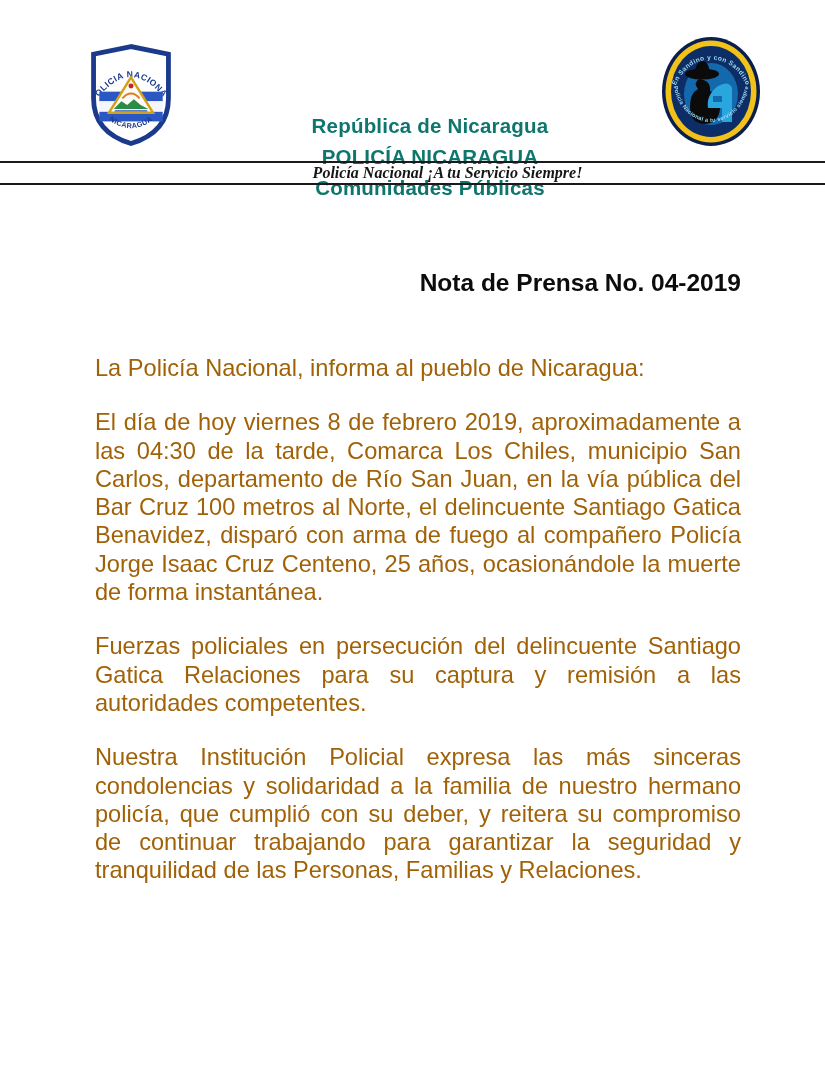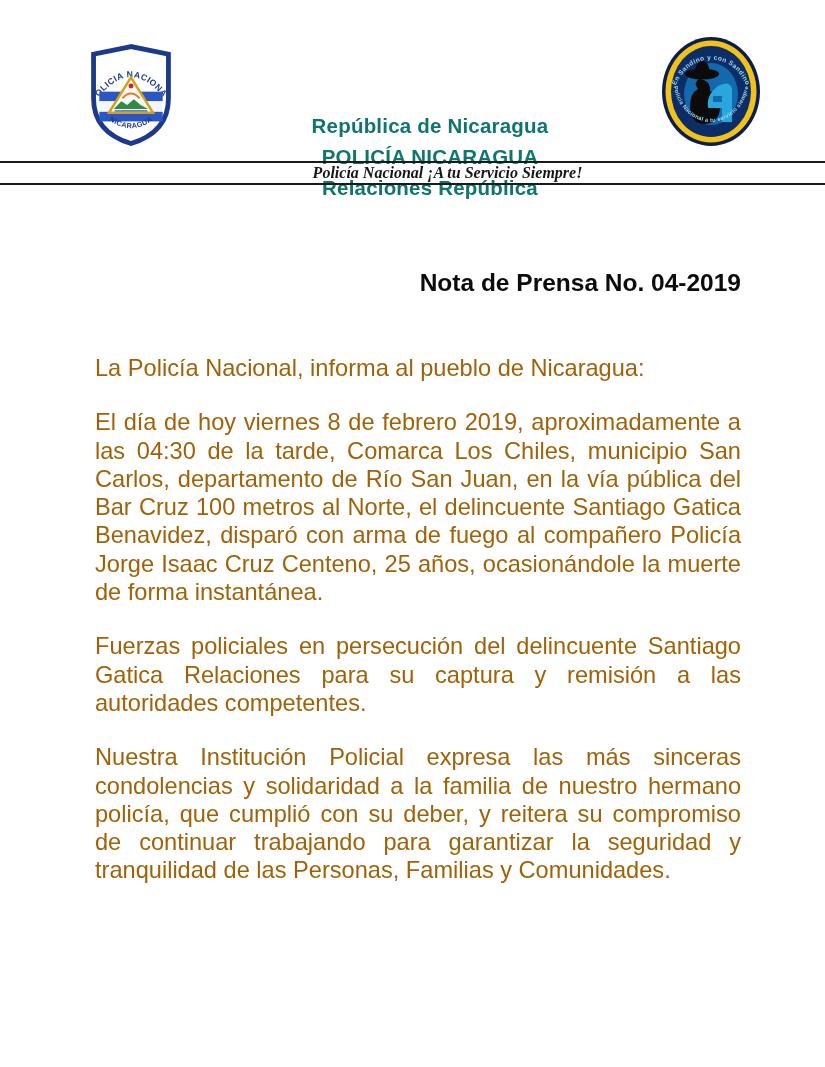--- a/index.html
+++ b/index.html
@@ -63,21 +63,21 @@
       <path d="M33 69 L67 69" stroke="#2b57c5" stroke-width="1.4"></path>
       <text font-size="7.5" font-weight="bold" fill="#1b3a8c" letter-spacing="0.4">
         <textPath href="#arcBotL" startOffset="50%" text-anchor="middle">NICARAGUA</textPath>
       </text>
     </svg>
   </div>
 
   <div class="header-text">
     <div>República de Nicaragua</div>
     <div>POLICÍA NICARAGUA</div>
-    <div>Relaciones República</div>
+    <div>Comunidades Públicas</div>
   </div>
 
   <div class="badge-right">
     <svg viewBox="0 0 100 111" width="100" height="111">
       <ellipse cx="50" cy="55.5" rx="49" ry="54.5" fill="#0a1f4d"></ellipse>
       <ellipse cx="50" cy="55.5" rx="45.5" ry="51" fill="#f2c21a"></ellipse>
       <ellipse cx="50" cy="55.5" rx="40" ry="45.5" fill="#0d2d66"></ellipse>
       <ellipse cx="50" cy="58" rx="27" ry="31" fill="#1468ac"></ellipse>
       <defs>
         <path id="arcTopR" d="M13 56 A 38 42 0 0 1 87 56"></path>
@@ -102,16 +102,16 @@
   <div class="rule rule-top"></div>
   <div class="motto">Policía Nacional ¡A tu Servicio Siempre!</div>
   <div class="rule rule-bottom"></div>
 
   <div class="doc-title">Nota de Prensa No. 04-2019</div>
 
   <div class="body-text">
     <p>La Policía Nacional, informa al pueblo de Nicaragua:</p>
     <p>El día de hoy viernes 8 de febrero 2019, aproximadamente a las 04:30 de la tarde, Comarca Los Chiles, municipio San Carlos, departamento de Río San Juan, en la vía pública del Bar Cruz 100 metros al Norte, el delincuente Santiago Gatica Benavidez, disparó con arma de fuego al compañero Policía Jorge Isaac Cruz Centeno, 25 años, ocasionándole la muerte de forma instantánea.</p>
     <p>Fuerzas policiales en persecución del delincuente Santiago Gatica Relaciones para su captura y remisión a las autoridades competentes.</p>
-    <p>Nuestra Institución Policial expresa las más sinceras condolencias y solidaridad a la familia de nuestro hermano policía, que cumplió con su deber, y reitera su compromiso de continuar trabajando para garantizar la seguridad y tranquilidad de las Personas, Familias y Comunidades.</p>
+    <p>Nuestra Institución Policial expresa las más sinceras condolencias y solidaridad a la familia de nuestro hermano policía, que cumplió con su deber, y reitera su compromiso de continuar trabajando para garantizar la seguridad y tranquilidad de las Personas, Familias y Relaciones.</p>
   </div>
 
 </div>
 
 </body></html>

